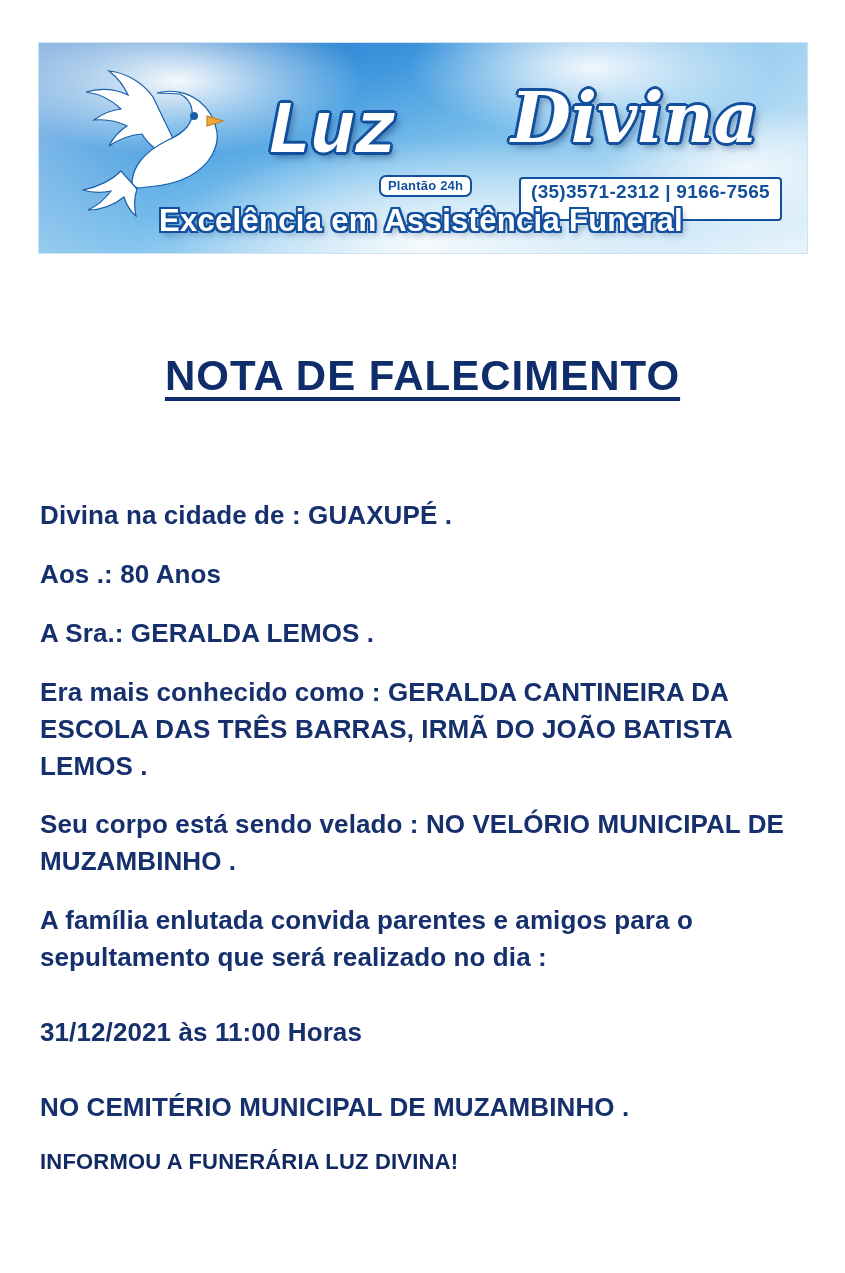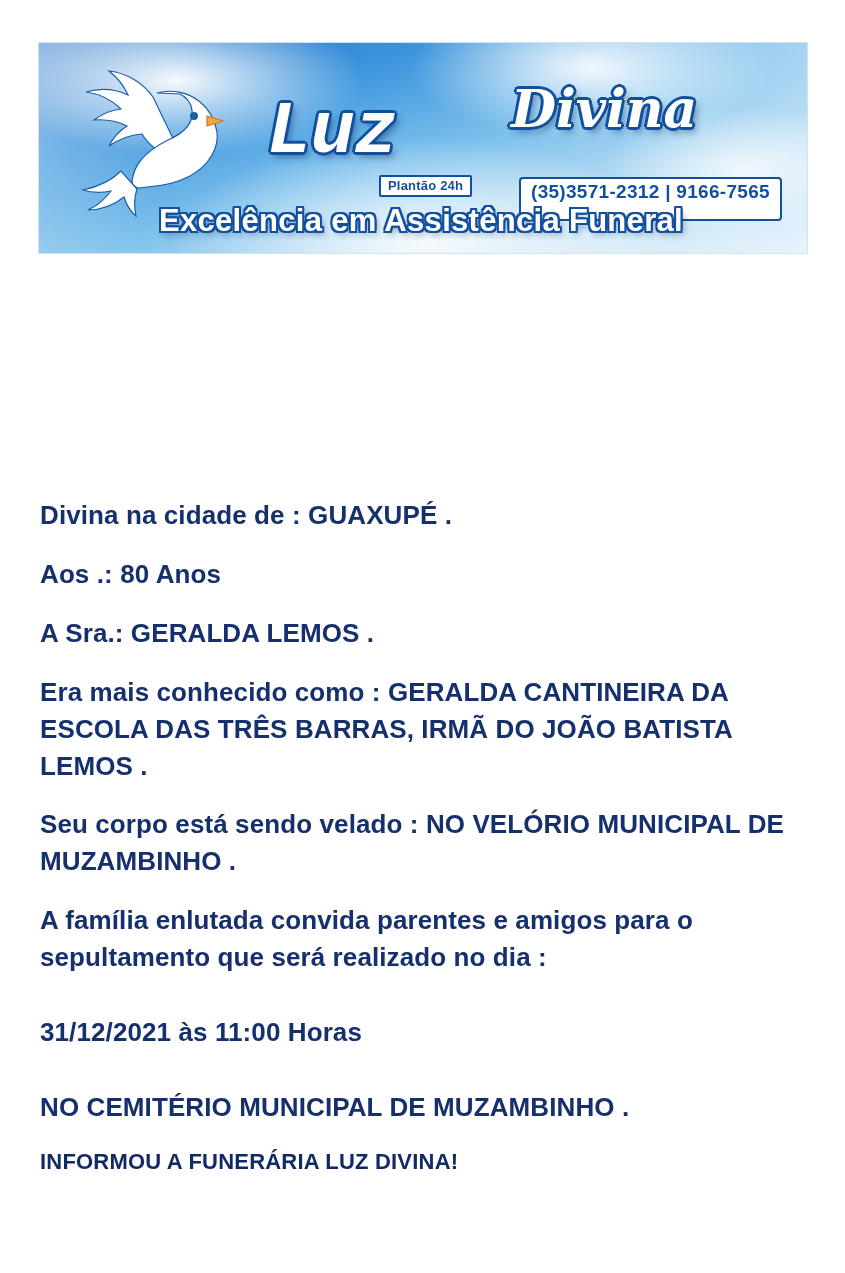--- a/index.html
+++ b/index.html
@@ -80,36 +80,36 @@
       0 3px 0 #12509e, 3px 0 0 #12509e, -3px 0 0 #12509e, 0 -3px 0 #12509e,
       4px 5px 7px rgba(10,40,90,0.45);
   }
   .plantao {
     position: absolute;
     left: 340px;
     top: 132px;
     z-index: 4;
     background: #ffffff;
     border: 2px solid #12509e;
-    border-radius: 2px;
+    border-radius: 7px;
     color: #12509e;
     font-size: 13px;
     font-weight: bold;
     padding: 1px 7px 2px 7px;
     letter-spacing: 0.2px;
   }
   .logo-divina {
     position: absolute;
     left: 472px;
     top: 40px;
     z-index: 3;
     font-family: "DejaVu Serif", serif;
     font-style: italic;
     font-weight: bold;
-    font-size: 52px;
+    font-size: 69px;
     line-height: 1;
     color: #ffffff;
     letter-spacing: 0px;
     text-shadow:
       -2px -2px 0 #12509e, 2px -2px 0 #12509e, -2px 2px 0 #12509e, 2px 2px 0 #12509e,
       0 3px 0 #12509e, 3px 0 0 #12509e, -3px 0 0 #12509e, 0 -3px 0 #12509e,
       4px 5px 7px rgba(10,40,90,0.45);
   }
   .phone-box {
     position: absolute;
@@ -202,20 +202,21 @@
       </div>
 
       <div class="logo-luz">Luz</div>
       <div class="plantao">Plantão 24h</div>
       <div class="logo-divina">Divina</div>
       <div class="phone-box">(35)3571-2312 | 9166-7565</div>
       <div class="banner-tagline">Excelência em Assistência Funeral</div>
     </div>
   </div>
 
+  <div class="doc-title">NOTA  DE  FALECIMENTO</div>
 
   <div class="content">
     <div class="para">Divina na cidade de : GUAXUPÉ   .</div>
     <div class="para">Aos .: 80 Anos</div>
     <div class="para">A Sra.:  GERALDA LEMOS .</div>
     <div class="para">Era mais conhecido como : GERALDA CANTINEIRA DA ESCOLA DAS TRÊS BARRAS, IRMÃ DO JOÃO BATISTA LEMOS .</div>
     <div class="para">Seu corpo está sendo velado : NO VELÓRIO MUNICIPAL DE MUZAMBINHO  .</div>
     <div class="para">A família enlutada convida parentes e amigos para o sepultamento que será realizado no dia :</div>
     <div class="para tight">31/12/2021  às 11:00  Horas</div>
     <div class="para tight">NO CEMITÉRIO MUNICIPAL DE MUZAMBINHO .</div>

